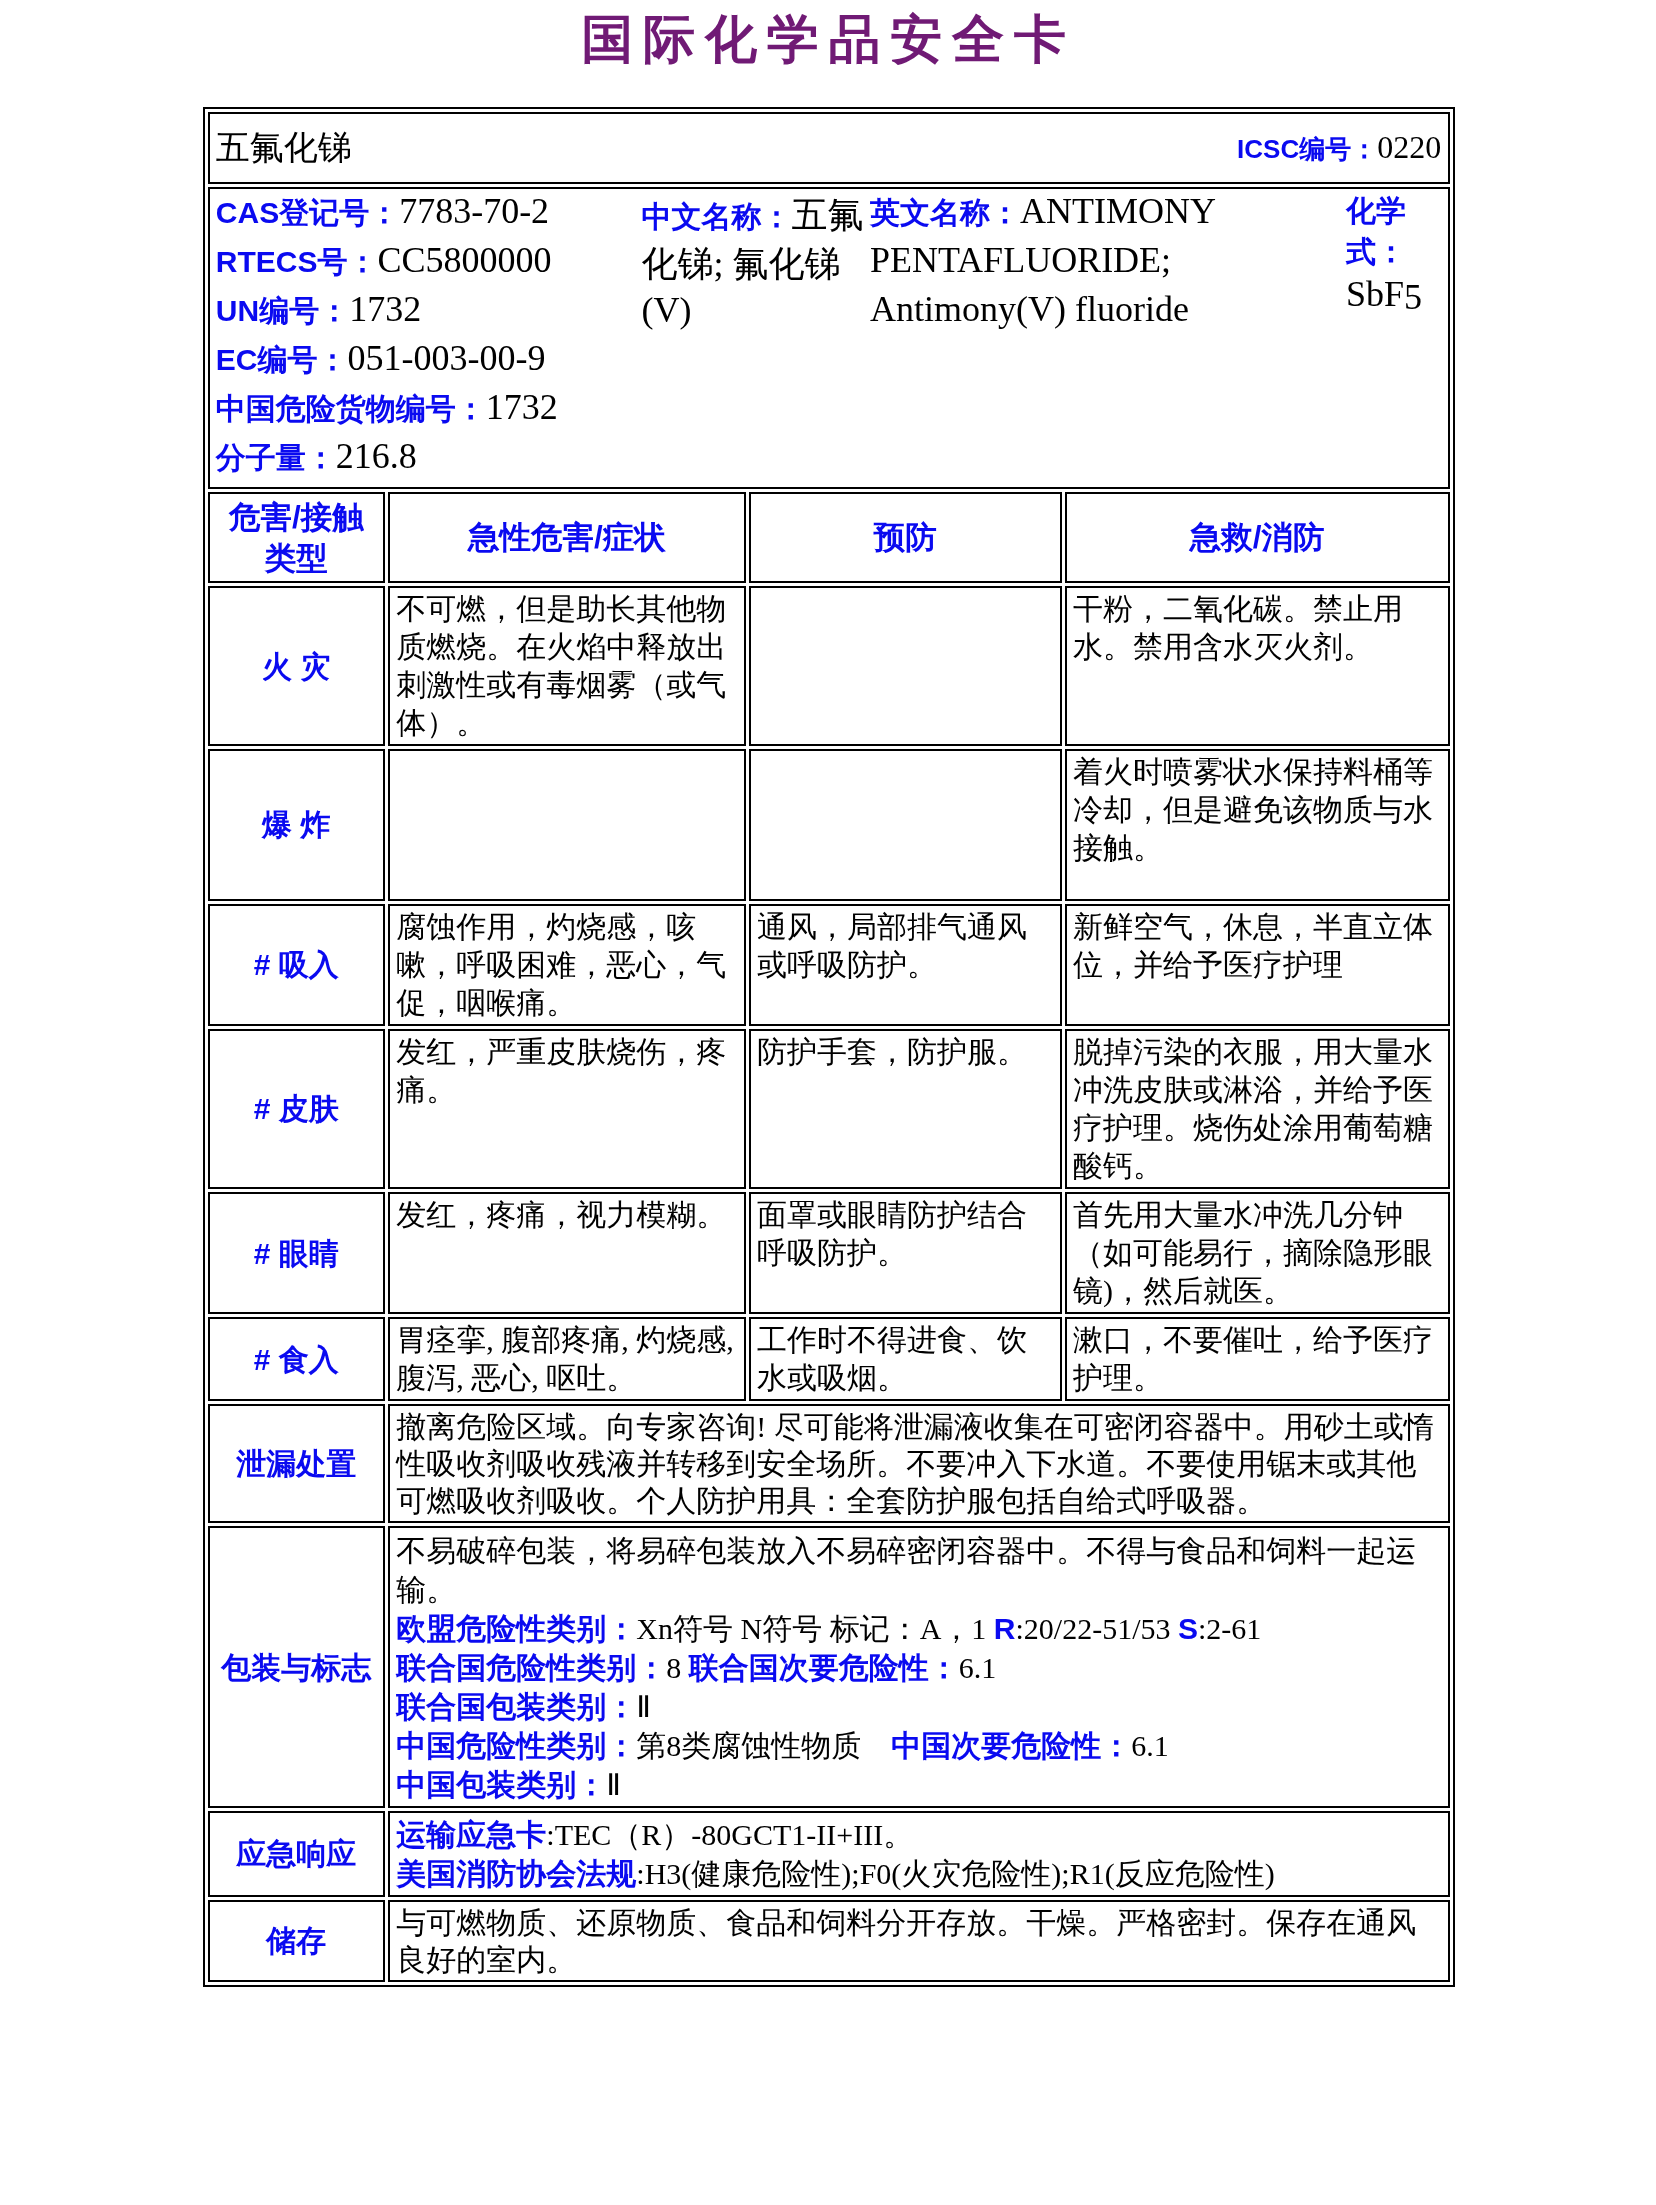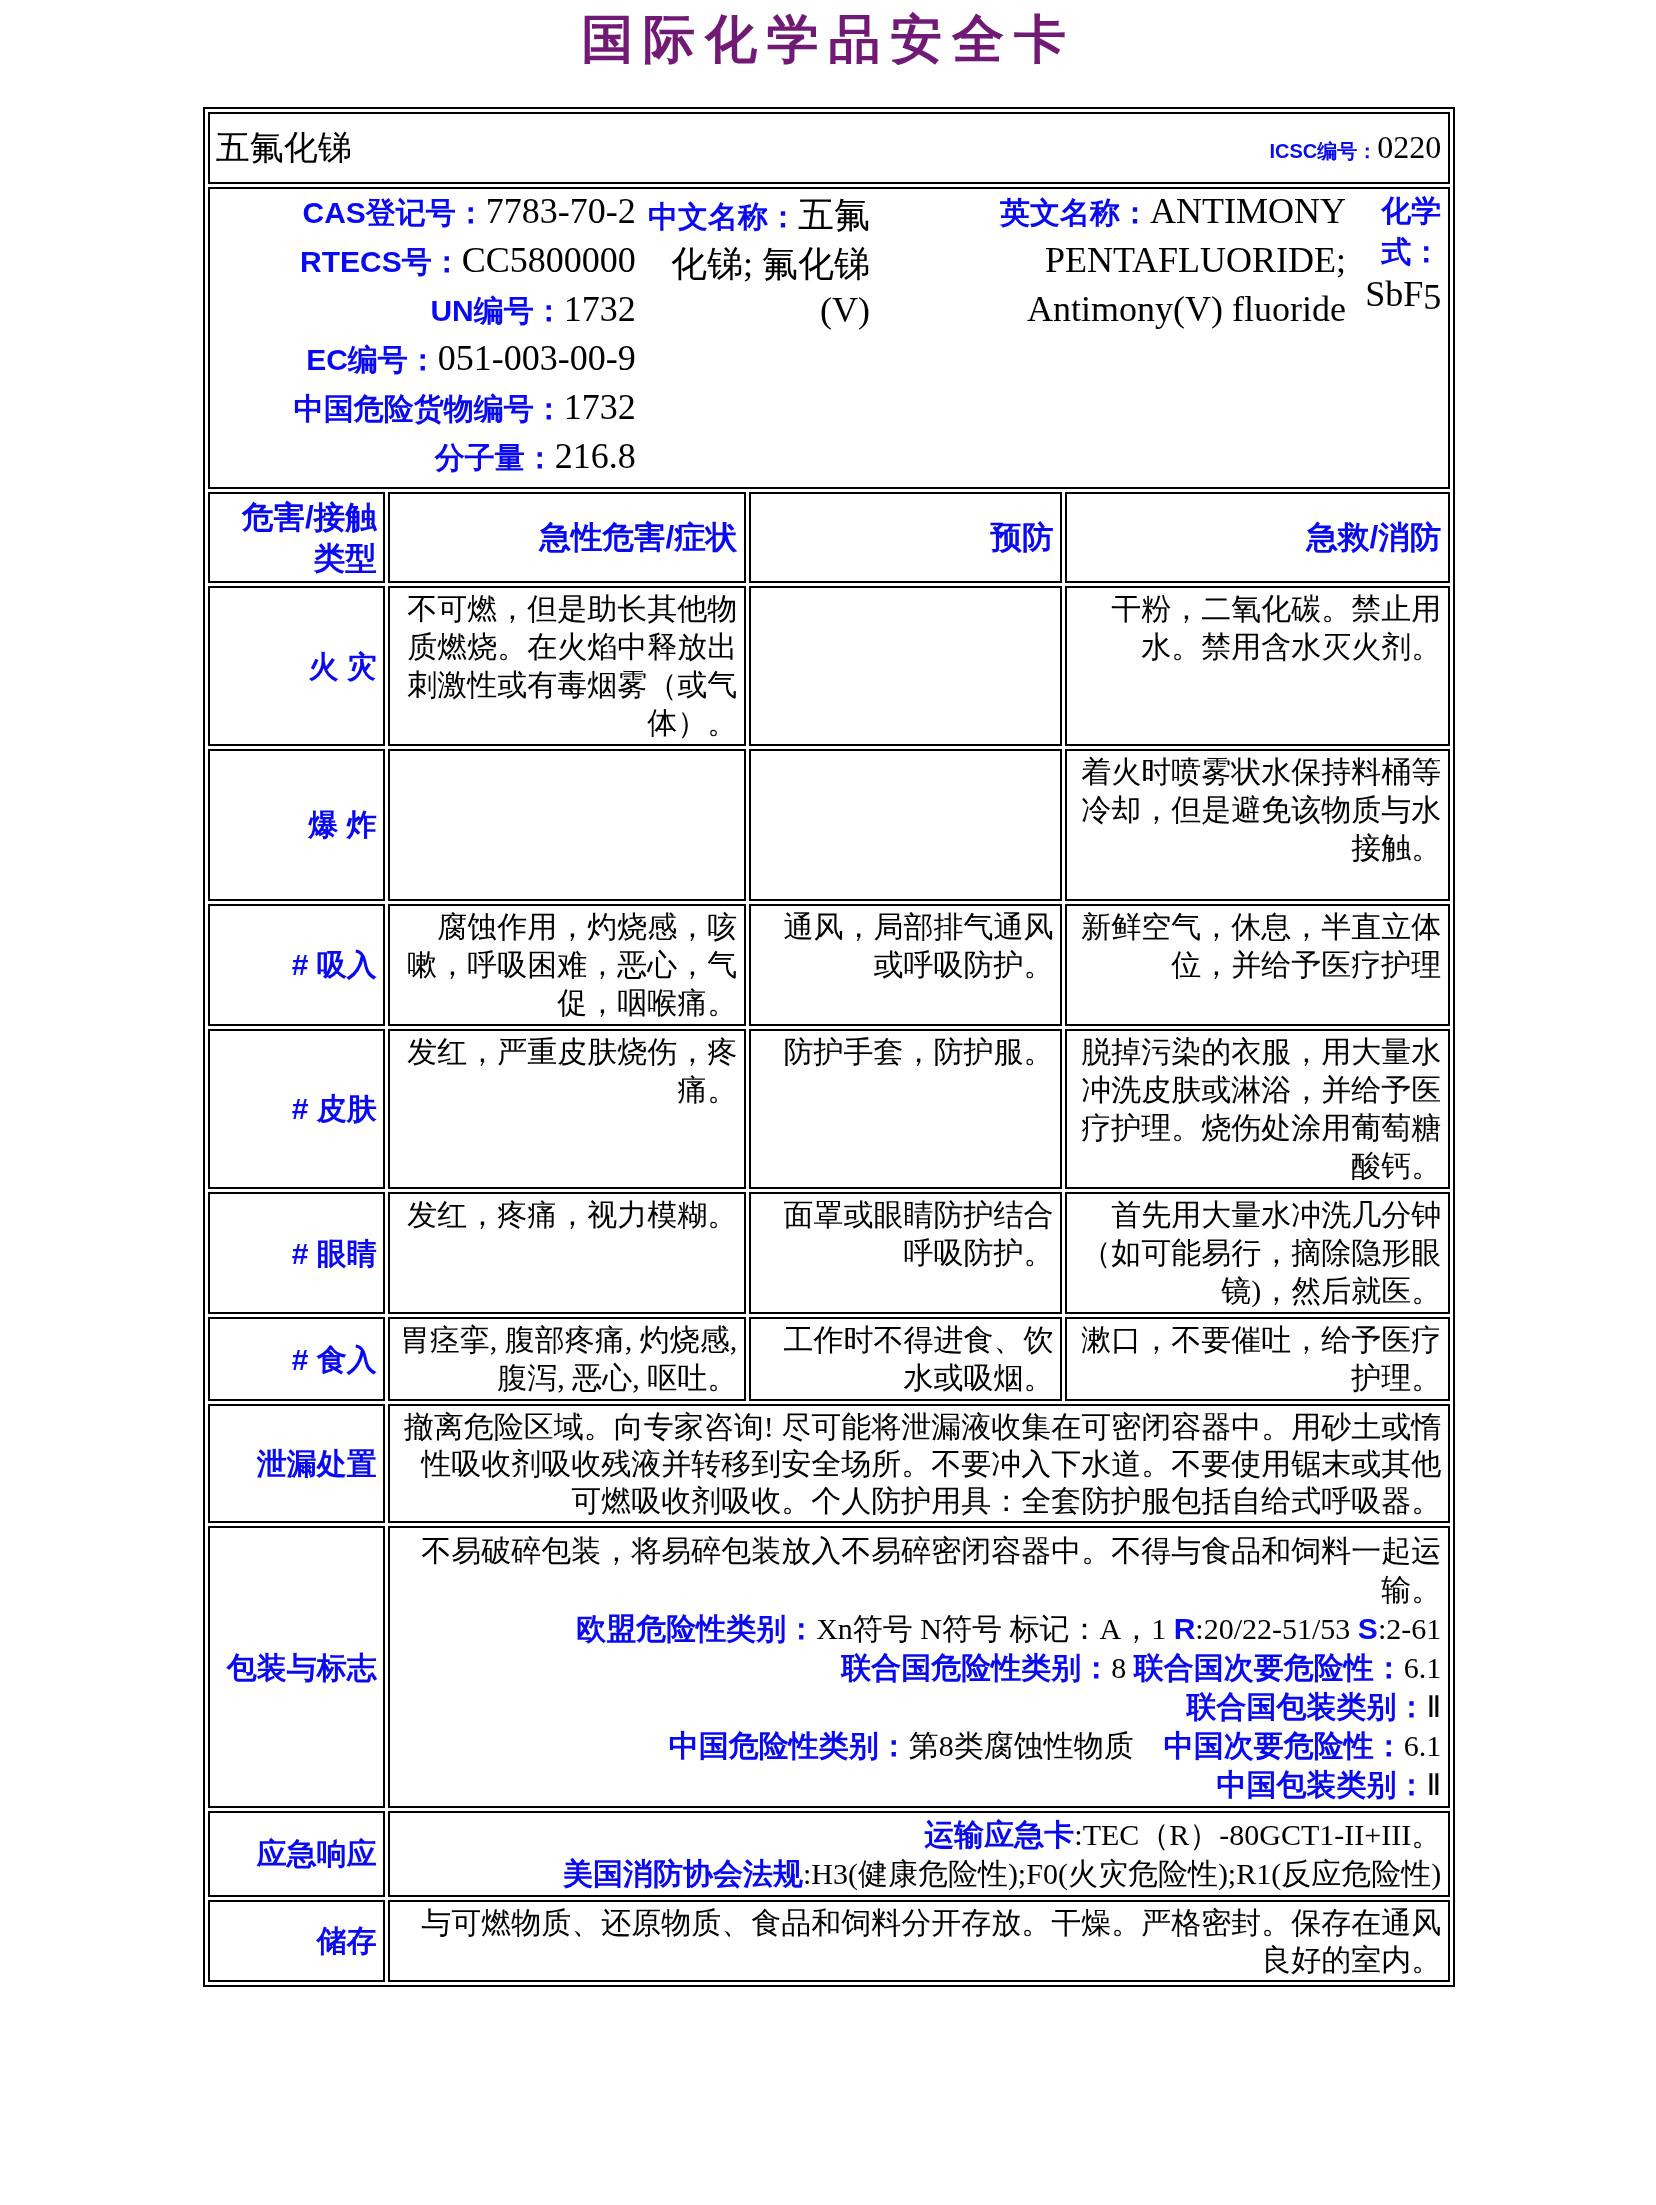--- a/index.html
+++ b/index.html
@@ -26,32 +26,31 @@
     border-collapse:separate;
     border-spacing:3.5px;
     table-layout:fixed;
     background:#fff;
   }
   table.card td{
     border:2.1px solid #000;
     padding:2.1px 6.3px;
     vertical-align:top;
     word-break:break-word;
-    text-align:right;
   }
   
   .blue{color:#0a0af0;font-weight:bold;font-family:"Liberation Sans",sans-serif;}
   .blk{color:#000;font-family:"Liberation Serif",serif;font-weight:normal;}
   .seg-blue{color:#0a0af0;font-weight:bold;font-family:"Liberation Sans",sans-serif;}
   .seg-black{color:#000;font-weight:normal;font-family:"Liberation Serif",serif;}
   
   .head-cell{height:64px;vertical-align:middle !important;}
   .head-flex{display:flex;justify-content:space-between;align-items:center;}
   .chem-name{font-size:34px;}
-  .icsc span.lab{font-size:20px;margin-top:25px;}
+  .icsc span.lab{font-size:26px;margin-top:25px;}
   .icsc span.val{font-size:32px;}
   
   .info-cell{height:246px;}
   .info-flex{display:flex;height:100%;}
   .info-left{width:420px;flex:none;display:flex;flex-direction:column;justify-content:space-between;}
   .info-left .iline{line-height:41px;white-space:nowrap;}
   .info-right{flex:1;display:flex;flex-direction:row;justify-content:space-between;padding-left:5.6px;}
   .iline .blue{font-size:30px;}
   .iline .blk{font-size:36px;}
   sub.fsub{font-size:21px;}

